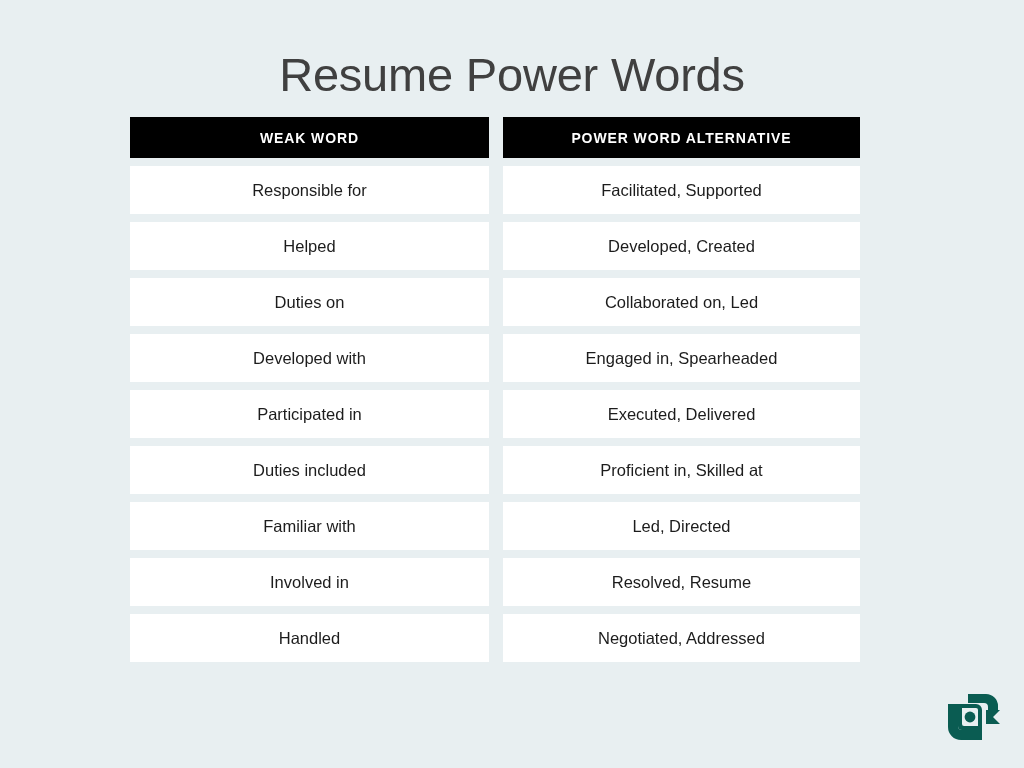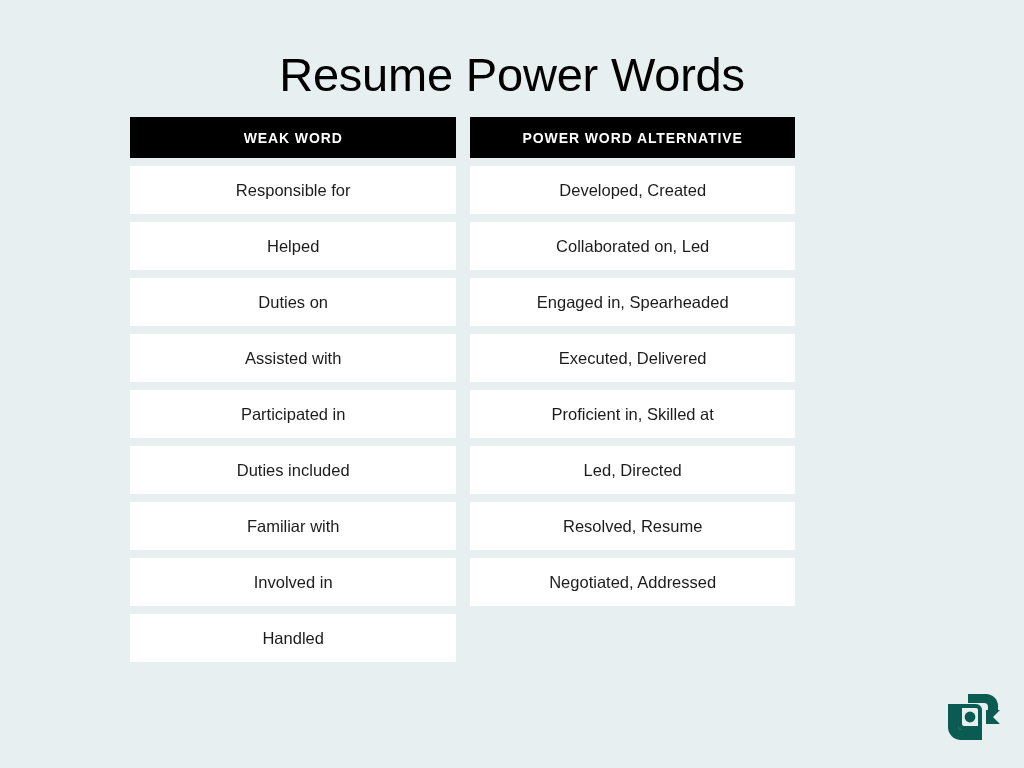--- a/index.html
+++ b/index.html
@@ -24,29 +24,29 @@
 
   .page-title {
     position: absolute;
     top: 44px;
     left: 0;
     width: 1024px;
     text-align: center;
     font-size: 47px;
     line-height: 62px;
     font-weight: 400;
-    color: #000000;
+    color: #404040;
     letter-spacing: -0.2px;
   }
 
   .table-wrap {
     position: absolute;
     top: 117px;
     left: 130px;
-    width: 665px;
+    width: 730px;
     display: flex;
     gap: 14px;
   }
 
   .column {
     display: flex;
     flex-direction: column;
     gap: 8px;
   }
 
@@ -99,41 +99,44 @@
       <div class="cell">
           <span>Responsible for</span>
         </div>
       <div class="cell">
           <span>Helped</span>
         </div>
       <div class="cell">
           <span>Duties on</span>
         </div>
       <div class="cell">
-          <span>Assisted with</span>
+          <span>Developed with</span>
         </div>
       <div class="cell">
           <span>Participated in</span>
         </div>
       <div class="cell">
           <span>Duties included</span>
         </div>
       <div class="cell">
           <span>Familiar with</span>
         </div>
       <div class="cell">
           <span>Involved in</span>
         </div>
       <div class="cell">
           <span>Handled</span>
         </div>
     </div>
 
     <div class="column col-right">
       <div class="col-header">POWER WORD ALTERNATIVE</div>
+      <div class="cell">
+          <span>Facilitated, Supported</span>
+        </div>
       <div class="cell">
           <span>Developed, Created</span>
         </div>
       <div class="cell">
           <span>Collaborated on, Led</span>
         </div>
       <div class="cell">
           <span>Engaged in, Spearheaded</span>
         </div>
       <div class="cell">

